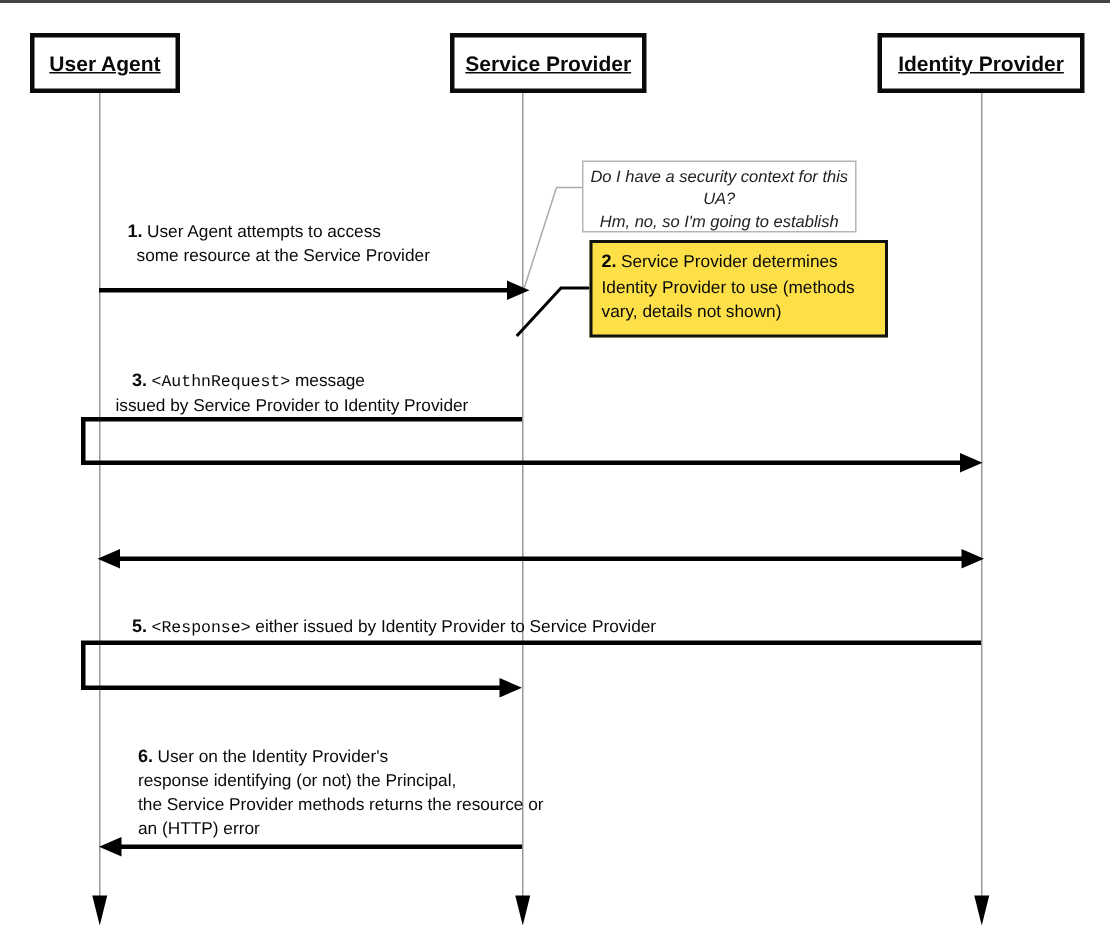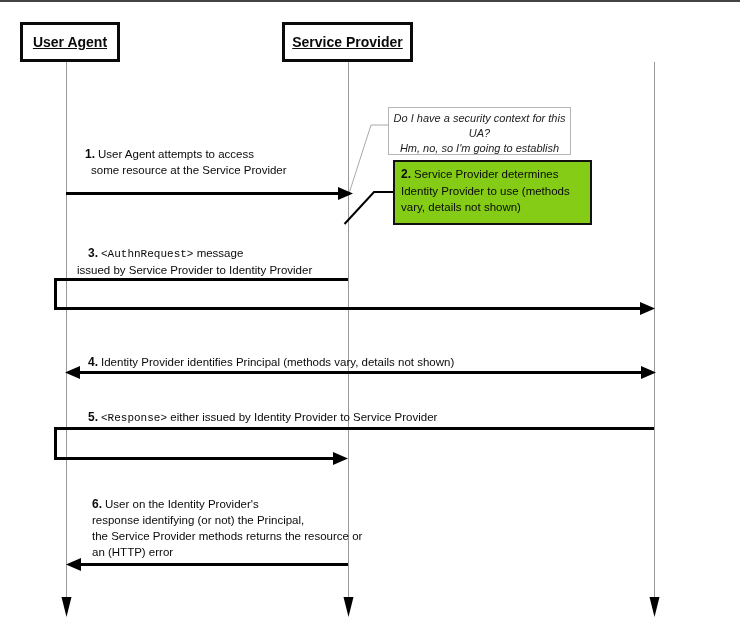--- a/index.html
+++ b/index.html
@@ -21,21 +21,21 @@
   .indent6 { margin-left:6px;text-align:right; }
   .indent11 { margin-left:11px; }
   .bubble {
     position:absolute; left:388px; top:107px; width:183px; height:48px;
     border:1px solid #b5b5b5; box-sizing:border-box; background:#fff;
     font-style:italic; font-size:11px; line-height:15px; text-align:center;
     padding-top:3px; color:#222;
   }
   .note2 {
     position:absolute; left:393px; top:160px; width:199px; height:65px;
-    border:2px solid #111; box-sizing:border-box; background:#84cc16;
+    border:2px solid #111; box-sizing:border-box; background:#fde047;
     padding:4px 6px; font-size:11.5px; line-height:16.5px;
   }
 </style>
 </head>
 <body>
 
 <div class="canvas">
 
   <div class="top-strip"></div>
 
@@ -66,22 +66,25 @@
     <polyline points="654,428.5 55.5,428.5 55.5,458.5 335,458.5" fill="none" stroke="#000" stroke-width="3"></polyline>
     <polygon points="333,452 333,465 348,458.5" fill="#000"></polygon>
 
     <line x1="80" y1="564.5" x2="348" y2="564.5" stroke="#000" stroke-width="3"></line>
     <polygon points="81,558 81,571 66,564.5" fill="#000"></polygon>
   </svg>
 
   <div class="pbox" style="left:20px; width:100px;text-align:right;">
     <span class="plabel">User Agent</span>
   </div>
-  <div class="pbox" style="left:282px; width:131px;">
+  <div class="pbox" style="left:300px; width:131px;">
     <span class="plabel">Service Provider</span>
+  </div>
+  <div class="pbox" style="left:585px; width:138px;">
+    <span class="plabel">Identity Provider</span>
   </div>
 
   <div class="bubble">
     <div>Do I have a security context for this UA?</div>
     <div>Hm, no, so I'm going to establish one...</div>
   </div>
 
   <div class="note2">
     <span class="num">2.</span><span>Service Provider determines Identity Provider to use (methods vary, details not shown)</span>
   </div>
@@ -94,23 +97,20 @@
   </div>
 
   <div class="msg" style="left:77px; top:245px;">
     <div class="indent11">
       <span class="num">3.</span><span class="code">&lt;AuthnRequest&gt;</span>
       <span>message</span>
     </div>
     <div>issued by Service Provider to Identity Provider</div>
   </div>
 
-  <div class="msg" style="left:88px; top:354px;">
-    <span class="num">4.</span><span>Identity Provider identifies Principal (methods vary, details not shown)</span>
-  </div>
 
   <div class="msg" style="left:88px; top:409px;">
     <span class="num">5.</span><span class="code">&lt;Response&gt;</span>
     <span>either issued  by Identity Provider to Service Provider</span>
   </div>
 
   <div class="msg" style="left:92px; top:496px;">
     <div>
       <span class="num">6.</span><span>User on the Identity Provider's</span>
     </div>

